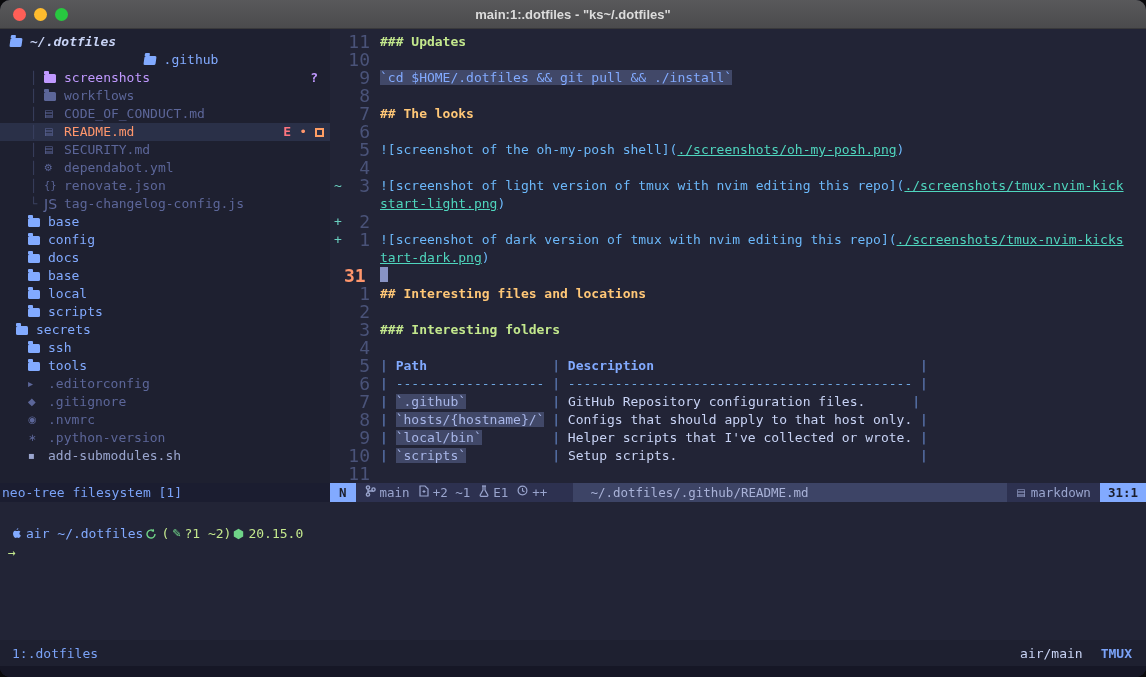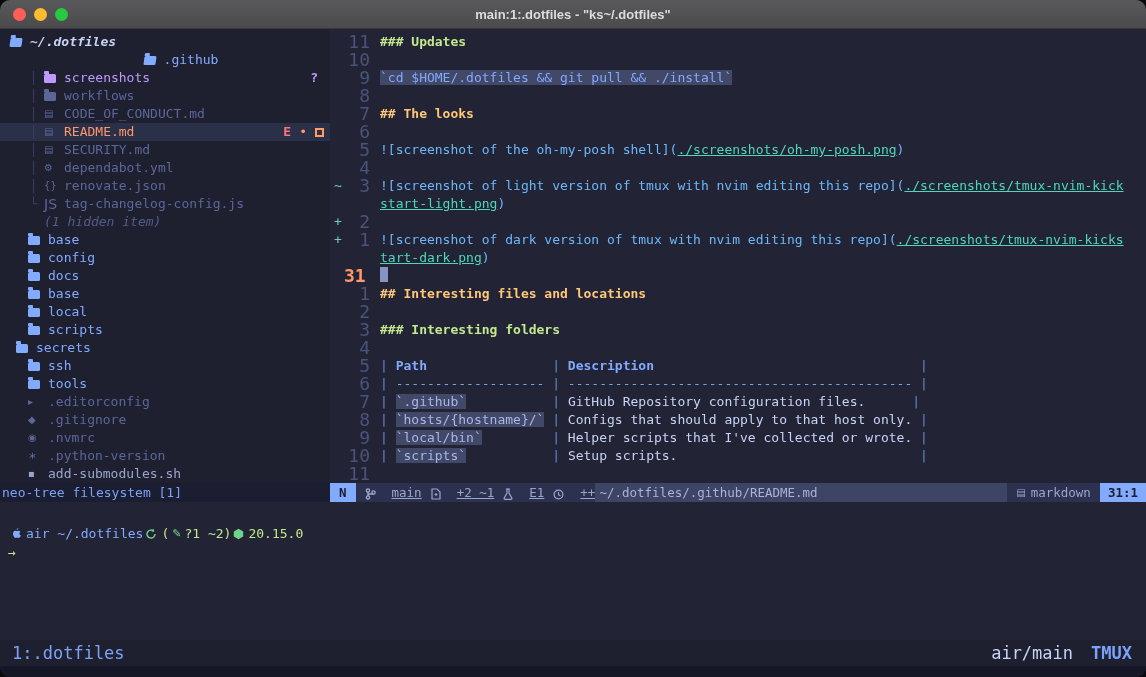--- a/index.html
+++ b/index.html
@@ -57,23 +57,23 @@
   .th { color:#82aaff; font-weight:bold; }
   .tcode { background:#414868; color:#a8b6e8; }
   .cursor { display:inline-block; width:8px; height:15px; background:#8893c4; vertical-align:-2px; }
 
   
   #neotree-status { position:absolute; top:483px; left:0; width:330px; height:19px; background:#1b1d30;
     color:#7aa2f7; font-size:13px; line-height:19px; padding-left:2px; white-space:pre; }
   #lualine { position:absolute; top:483px; left:330px; width:816px; height:19px; background:#2d3150;
     display:flex; align-items:center; font-size:12.5px; color:#9aa5ce; white-space:pre; }
   .mode-badge { background:#82aaff; color:#1b1d2b; font-weight:bold; padding:0 9px; height:19px; line-height:19px; }
-  .ll-item { display:inline-flex; align-items:flex-end; gap:16px; margin-left:9px;text-decoration:underline; }
+  .ll-item { display:inline-flex; align-items:flex-start; gap:4px; margin-left:9px; }
   .ll-icon { display:inline-flex; align-items:center; }
-  .path-seg { background:#3d4466; color:#a9b2d8; height:19px; line-height:19px; flex:1; margin-left:0; padding-left:4px; }
+  .path-seg { background:#3d4466; color:#a9b2d8; height:19px; line-height:19px; flex:1; margin-left:26px; padding-left:17px; }
   .ft-seg { display:inline-flex; align-items:center; gap:5px; padding:0 9px; }
   .pos-badge { background:#82aaff; color:#1b1d2b; font-weight:bold; padding:0 8px; height:19px; line-height:19px; }
   .glyph { font-family:"DejaVu Sans", sans-serif; }
 
   #cmdline { position:absolute; top:502px; left:0; width:1146px; height:23px; background:#222436; }
 
   
   #divider { position:absolute; top:525px; left:0; width:1146px; height:2px; }
   #divider .seg-a { position:absolute; left:0; width:560px; top:0; height:2px; background:#7888c8; }
   #divider .seg-b { position:absolute; left:560px; width:22px; top:0; height:2px; background:#b6c4f2; }
@@ -82,21 +82,21 @@
   
   #shell { position:absolute; top:516px; left:0; width:1146px; height:113px; background:#222436; padding:8px 0 0 8px; }
   .sh-line { height:19px; line-height:19px; font-size:13px; white-space:pre; display:flex; align-items:center; }
   .sh-blue { color:#82aaff; }
   .sh-green { color:#c3e88d; }
   .sh-teal { color:#6fd388; }
   .sh-icon { display:inline-flex; align-items:center; margin:0 4px 0 2px; }
 
   
   #tmuxbar { position:absolute; top:640px; left:0; width:1146px; height:26px; background:#1e2030;
-    display:flex; align-items:center; font-size:17px; }
+    display:flex; align-items:center; font-size:13px; }
   #tmux-left { color:#7aa2f7; padding-left:12px; }
   #tmux-right { margin-left:auto; display:flex; gap:18px; padding-right:14px; }
   #tmux-session { color:#c8d3f5; }
   #tmux-label { color:#7aa2f7; font-weight:bold; }
   #bottomstrip { position:absolute; top:666px; left:0; width:1146px; height:11px; background:#161726; }
 </style>
 </head>
 <body>
 
 <div id="window">
@@ -114,21 +114,20 @@
       <div class="tree-row" style="padding-left: 10px;"><span class="ticon c-blue"><span class="icon-folder-open"></span></span><span class="tlabel c-root">~/.dotfiles</span></div>
       <div class="tree-row" style="padding-left: 32px; justify-content: center;"><span class="ticon c-blue"><span class="icon-folder-open"></span></span><span class="tlabel c-blue">.github</span></div>
       <div class="tree-row" style="padding-left: 30px;"><span class="guide">│</span><span class="ticon c-purple"><span class="icon-folder"></span></span><span class="tlabel c-purple">screenshots</span><span class="badge-q">?</span></div>
       <div class="tree-row" style="padding-left: 30px;"><span class="guide">│</span><span class="ticon c-dim"><span class="icon-folder"></span></span><span class="tlabel c-dim">workflows</span></div>
       <div class="tree-row" style="padding-left: 30px;"><span class="guide">│</span><span class="ticon c-dim">▤</span><span class="tlabel c-dim">CODE_OF_CONDUCT.md</span></div>
       <div class="tree-row selected" style="padding-left: 30px;"><span class="guide">│</span><span class="ticon c-dim">▤</span><span class="tlabel c-orange">README.md</span><span class="marks"><span class="mark-e">E</span><span class="mark-dot">•</span><span class="mark-square" style="margin-top: 1px;"></span></span></div>
       <div class="tree-row" style="padding-left: 30px;"><span class="guide">│</span><span class="ticon c-dim">▤</span><span class="tlabel c-dim">SECURITY.md</span></div>
       <div class="tree-row" style="padding-left: 30px;"><span class="guide">│</span><span class="ticon c-dim">⚙</span><span class="tlabel c-dim">dependabot.yml</span></div>
       <div class="tree-row" style="padding-left: 30px;"><span class="guide">│</span><span class="ticon c-dim">{}</span><span class="tlabel c-dim">renovate.json</span></div>
       <div class="tree-row" style="padding-left: 30px;"><span class="guide">└</span><span class="ticon c-dim" style="font-size: 14px;">JS</span><span class="tlabel c-dim">tag-changelog-config.js</span></div>
-      <div class="tree-row" style="padding-left: 30px;"><span class="guide"> </span><span class="tlabel c-note">(1 hidden item)</span></div>
       <div class="tree-row" style="padding-left: 28px;"><span class="ticon c-blue"><span class="icon-folder"></span></span><span class="tlabel c-blue">base</span></div>
       <div class="tree-row" style="padding-left: 28px;"><span class="ticon c-blue"><span class="icon-folder"></span></span><span class="tlabel c-blue">config</span></div>
       <div class="tree-row" style="padding-left: 28px;"><span class="ticon c-blue"><span class="icon-folder"></span></span><span class="tlabel c-blue">docs</span></div>
       <div class="tree-row" style="padding-left: 28px;"><span class="ticon c-blue"><span class="icon-folder"></span></span><span class="tlabel c-blue">base</span></div>
       <div class="tree-row" style="padding-left: 28px;"><span class="ticon c-blue"><span class="icon-folder"></span></span><span class="tlabel c-blue">local</span></div>
       <div class="tree-row" style="padding-left: 28px;"><span class="ticon c-blue"><span class="icon-folder"></span></span><span class="tlabel c-blue">scripts</span></div>
       <div class="tree-row" style="padding-left: 16px;"><span class="ticon c-blue"><span class="icon-folder"></span></span><span class="tlabel c-blue">secrets</span></div>
       <div class="tree-row" style="padding-left: 28px;"><span class="ticon c-blue"><span class="icon-folder"></span></span><span class="tlabel c-blue">ssh</span></div>
       <div class="tree-row" style="padding-left: 28px;"><span class="ticon c-blue"><span class="icon-folder"></span></span><span class="tlabel c-blue">tools</span></div>
       <div class="tree-row" style="padding-left: 28px;"><span class="ticon c-dim">▸</span><span class="tlabel c-dim">.editorconfig</span></div>

